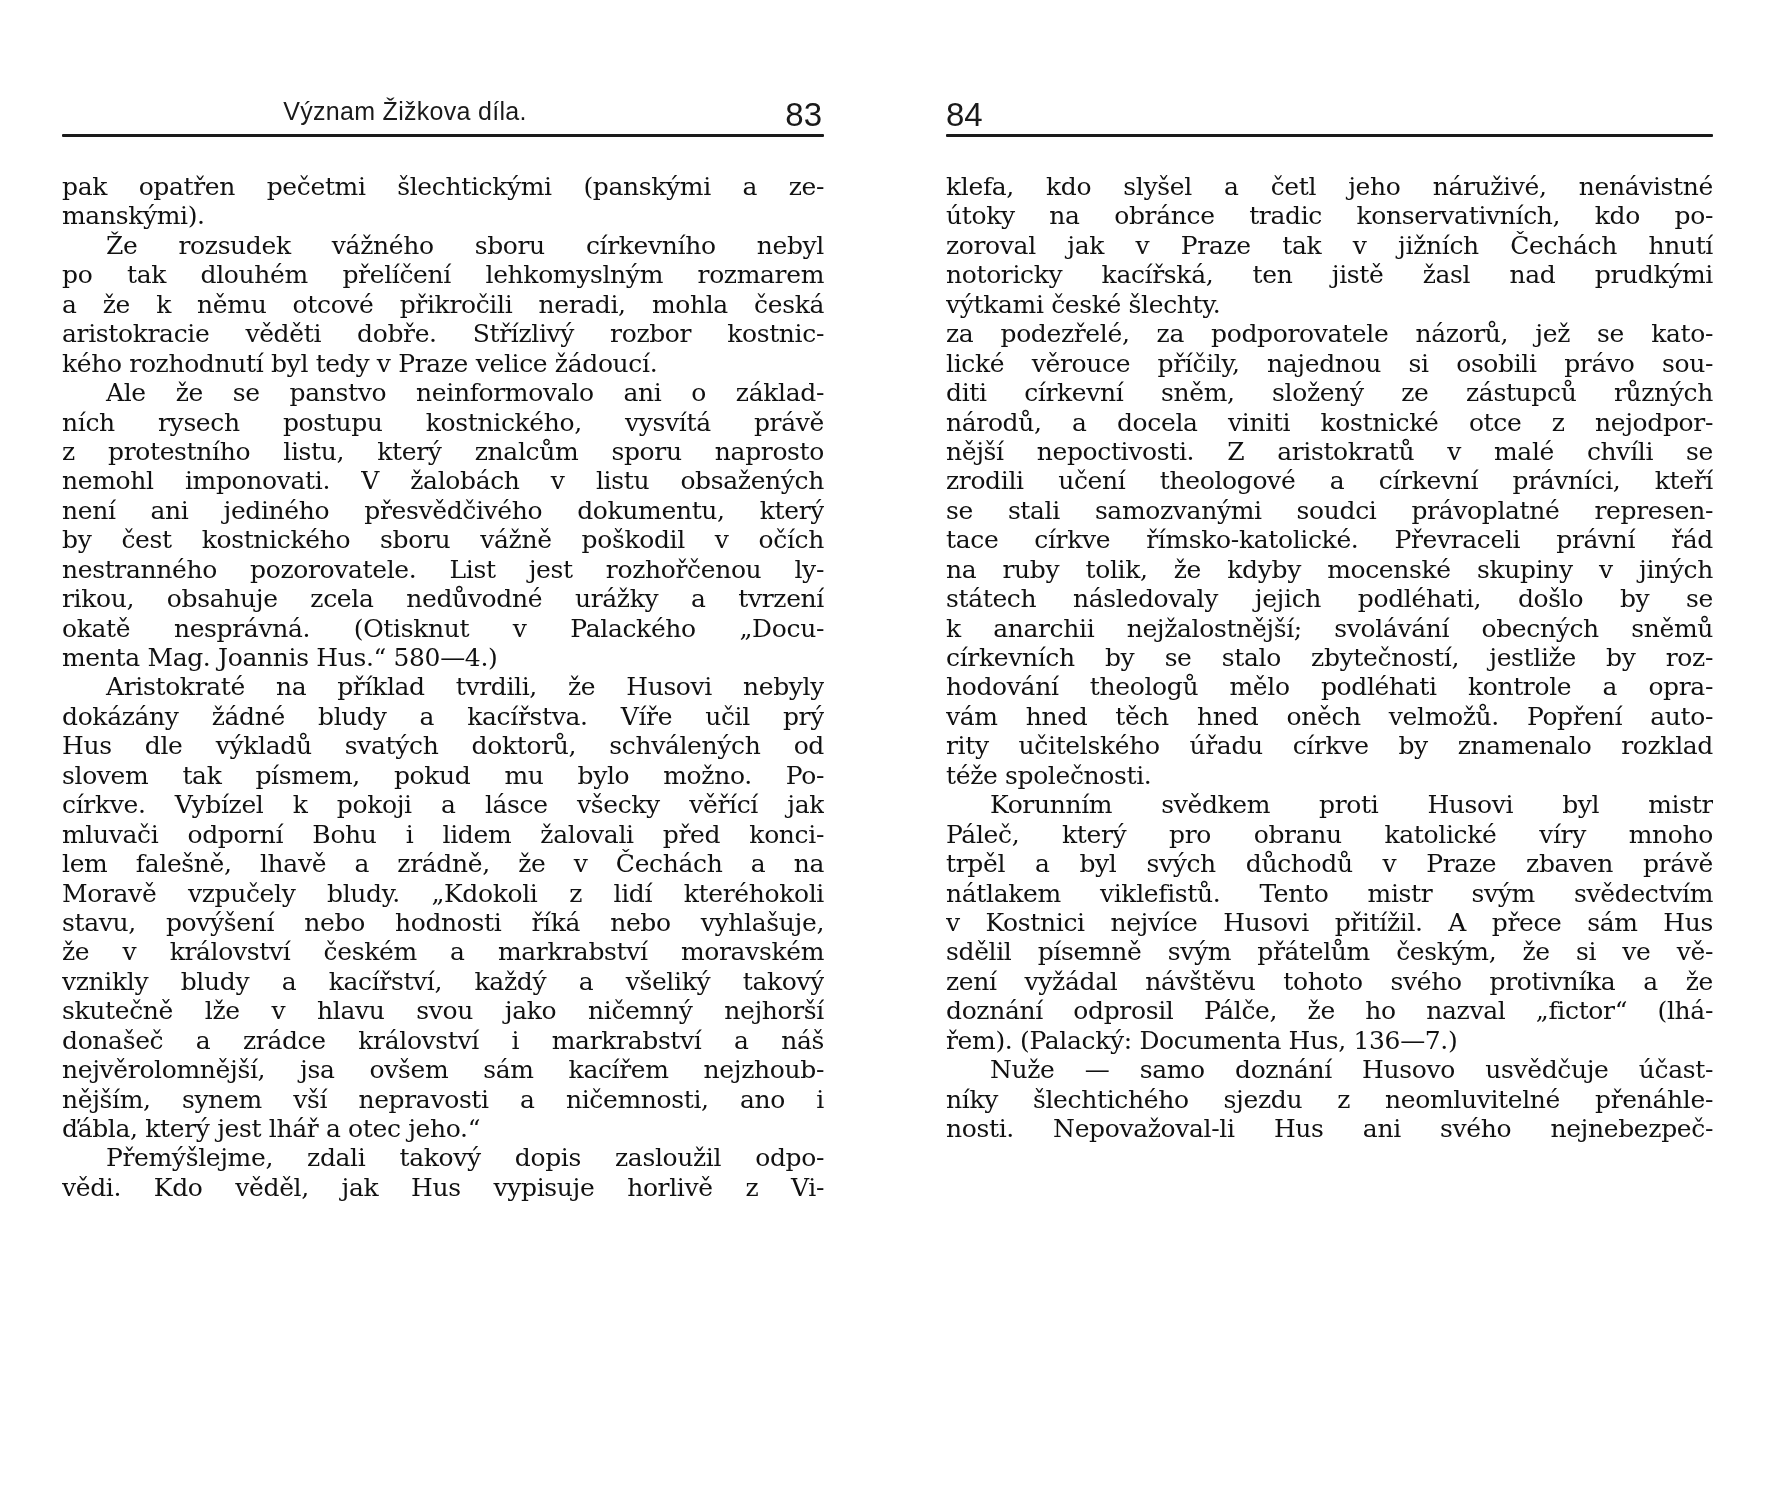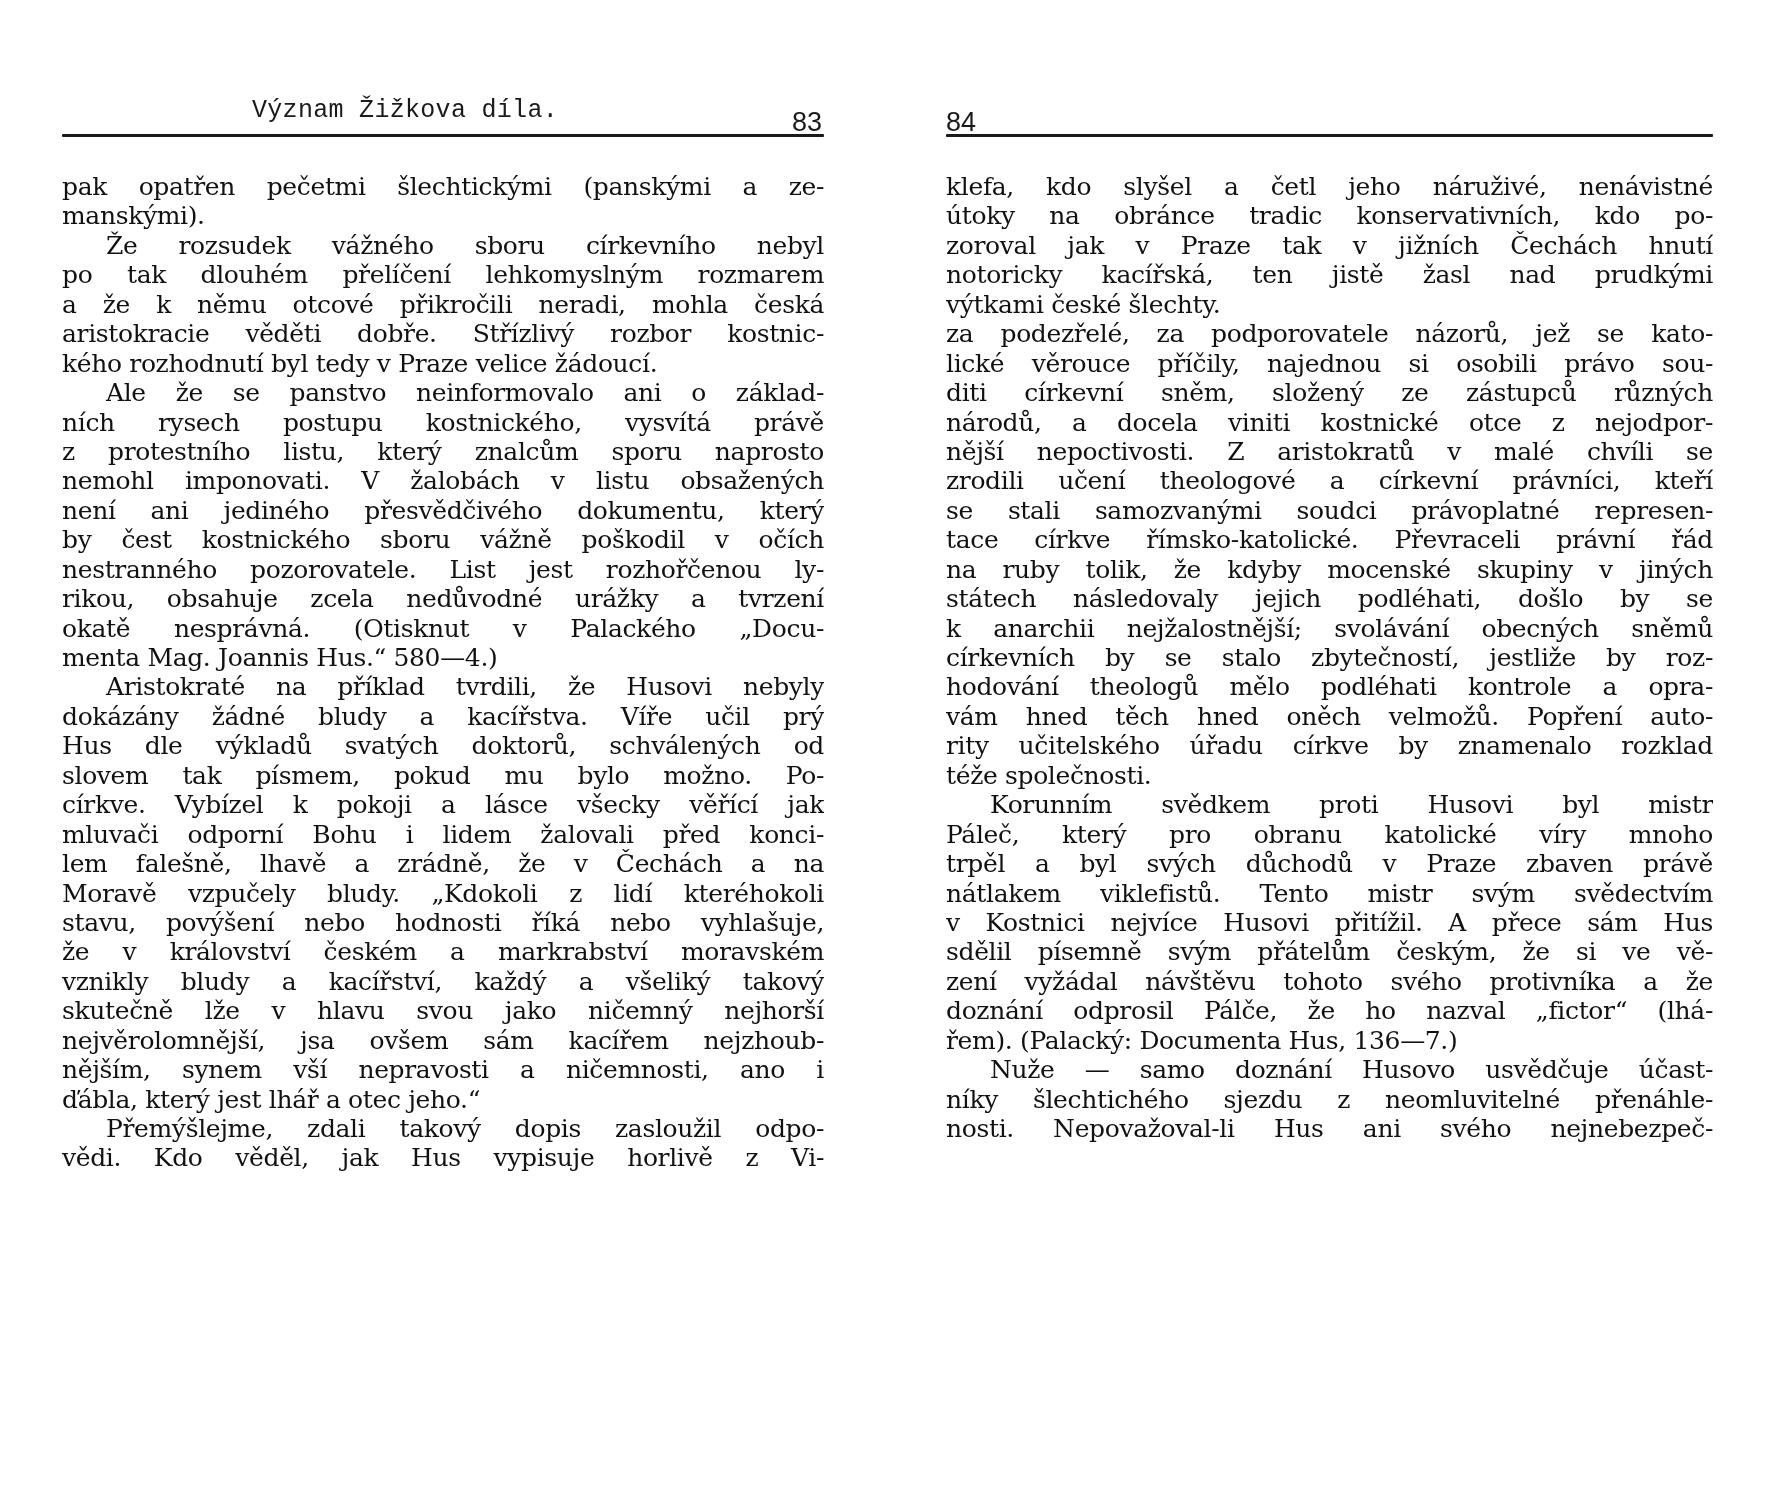--- a/index.html
+++ b/index.html
@@ -34,26 +34,26 @@
     line-height: 34px;
     color: #1a1a1a;
   }
   .running-head .title {
     position: absolute;
     left: 0;
     right: 0;
     text-align: center;
     letter-spacing: 0.3px;
   }
-  .page-left .running-head .title  { left: 44px; right: 120px; font-family: Liberation Mono, monospace; }
+  .page-left .running-head .title  { left: 44px; right: 120px; }
   .page-right .running-head .title { left: 120px; right: 60px; }
   .running-head .pagenum {
     position: absolute;
-    top: 11px;
-    font-size: 27px;
+    top: 4px;
+    font-size: 33px;
   }
   .page-left .running-head .pagenum  { right: 2px; }
   .page-right .running-head .pagenum { left: 0; }
 
   .head-rule {
     position: absolute;
     top: 134px;
     left: 0;
     right: 0;
     height: 3px;
@@ -113,20 +113,21 @@
       <span class="line">Hus dle výkladů svatých doktorů, schválených od</span>
       <span class="line">slovem tak písmem, pokud mu bylo možno. Po-</span>
       <span class="line">církve. Vybízel k pokoji a lásce všecky věřící jak</span>
       <span class="line">mluvači odporní Bohu i lidem žalovali před konci-</span>
       <span class="line">lem falešně, lhavě a zrádně, že v Čechách a na</span>
       <span class="line">Moravě vzpučely bludy. „Kdokoli z lidí kteréhokoli</span>
       <span class="line">stavu, povýšení nebo hodnosti říká nebo vyhlašuje,</span>
       <span class="line">že v království českém a markrabství moravském</span>
       <span class="line">vznikly bludy a kacířství, každý a všeliký takový</span>
       <span class="line">skutečně lže v hlavu svou jako ničemný nejhorší</span>
+      <span class="line">donašeč a zrádce království i markrabství a náš</span>
       <span class="line">nejvěrolomnější, jsa ovšem sám kacířem nejzhoub-</span>
       <span class="line">nějším, synem vší nepravosti a ničemnosti, ano i</span>
       <span class="line last">ďábla, který jest lhář a otec jeho.“</span>
       <span class="line indent">Přemýšlejme, zdali takový dopis zasloužil odpo-</span>
       <span class="line">vědi. Kdo věděl, jak Hus vypisuje horlivě z Vi-</span>
     </div>
 </div>
 
 <div class="page page-right">
   <div class="running-head">

